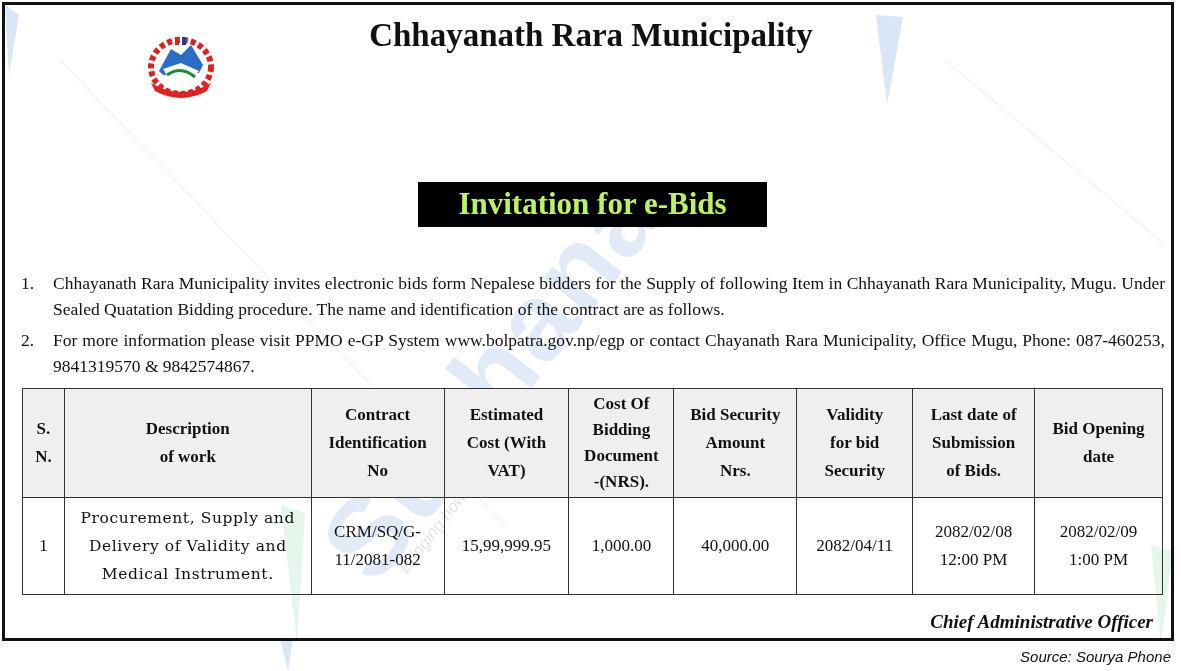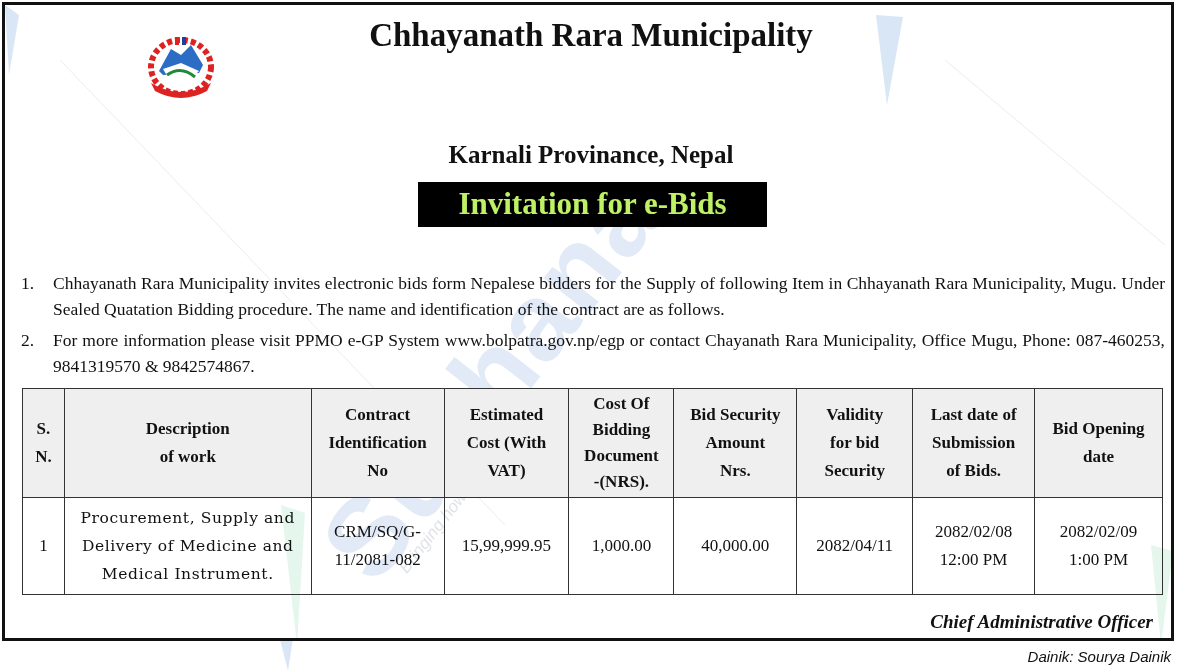--- a/index.html
+++ b/index.html
@@ -197,21 +197,20 @@
     <ellipse cx="36" cy="32" rx="30" ry="27" fill="none" stroke="#d22" stroke-width="6" stroke-dasharray="5 3"></ellipse>
     <polygon points="14,36 26,14 36,20 46,10 58,30 54,38 18,40" fill="#2b6cc4"></polygon>
     <polygon points="18,34 36,28 54,36 46,44 24,44" fill="#ffffff"></polygon>
     <path d="M22 40 Q36 30 50 42" stroke="#1f8a3a" stroke-width="3" fill="none"></path>
     <path d="M6 48 Q36 66 66 48 L62 56 Q36 70 10 56 Z" fill="#d22"></path>
     <rect x="30" y="2" width="4" height="8" fill="#d22"></rect>
     <rect x="37" y="2" width="4" height="8" fill="#1f3fa0"></rect>
   </svg>
 
   <div class="h-line title1">Chhayanath Rara Municipality</div>
-  <div class="h-line title4">Karnali Provinance, Nepal</div>
 
   <div class="banner">Invitation for e-Bids</div>
 
   <div class="para p1">
     <span class="num">1.</span>
     <div class="txt">Chhayanath Rara Municipality invites electronic bids form Nepalese bidders for the Supply of following Item in Chhayanath Rara Municipality, Mugu. Under Sealed Quatation Bidding procedure. The name and identification of the contract are as follows.</div>
   </div>
   <div class="para p2">
     <span class="num">2.</span>
     <div class="txt">For more information please visit PPMO e-GP System www.bolpatra.gov.np/egp or contact Chayanath Rara Municipality, Office Mugu, Phone: 087-460253, 9841319570 &amp; 9842574867.</div>
@@ -274,21 +273,21 @@
           <div>Bid Opening</div>
           <div>date</div>
         </th>
       </tr>
     </thead>
     <tbody>
       <tr>
         <td>1</td>
         <td class="desc-cell">
           <div>Procurement, Supply and</div>
-          <div>Delivery of Medicine and</div>
+          <div>Delivery of Validity and</div>
           <div>Medical Instrument.</div>
         </td>
         <td>
           <div>CRM/SQ/G-</div>
           <div>11/2081-082</div>
         </td>
         <td>15,99,999.95</td>
         <td>1,000.00</td>
         <td>40,000.00</td>
         <td>2082/04/11</td>
@@ -300,13 +299,13 @@
           <div>2082/02/09</div>
           <div>1:00 PM</div>
         </td>
       </tr>
     </tbody>
   </table>
 
   <div class="signature">Chief Administrative Officer</div>
 </div>
 
-<div class="source">Dainik: Sourya Dainik</div>
+<div class="source">Source: Sourya Phone</div>
 
 </body></html>

